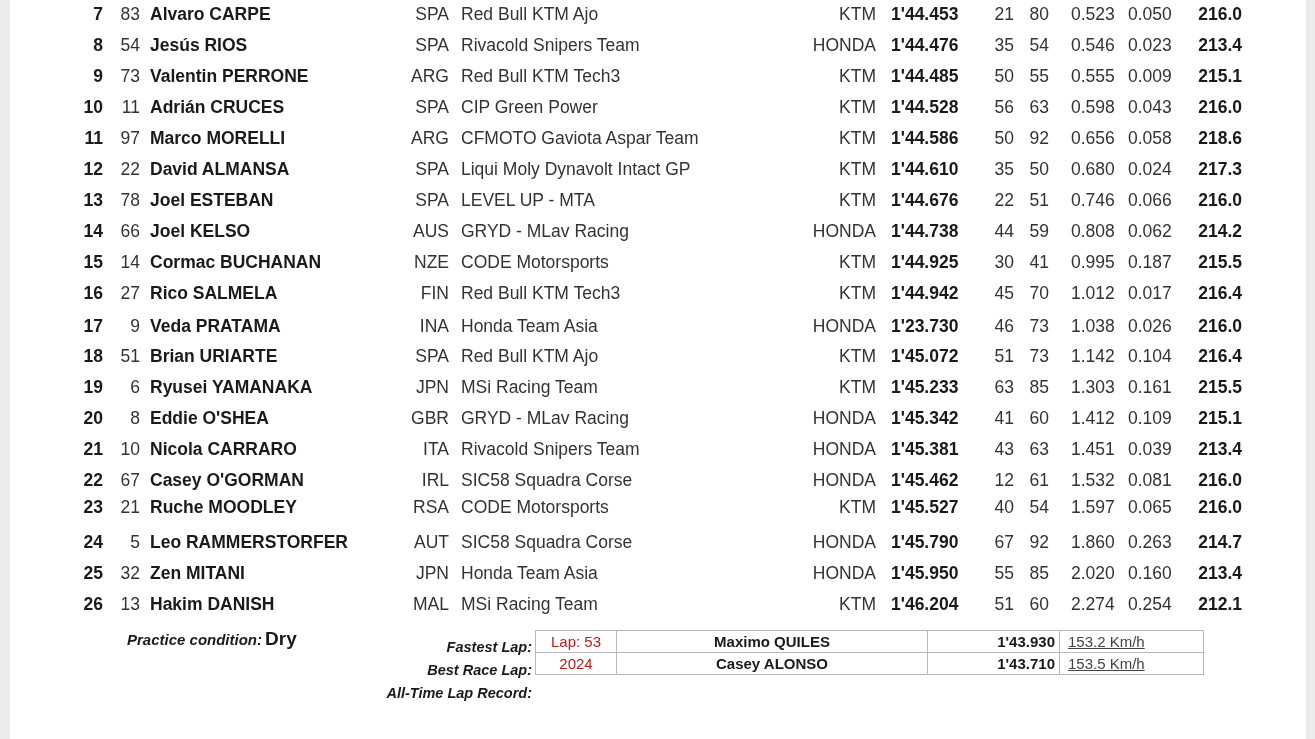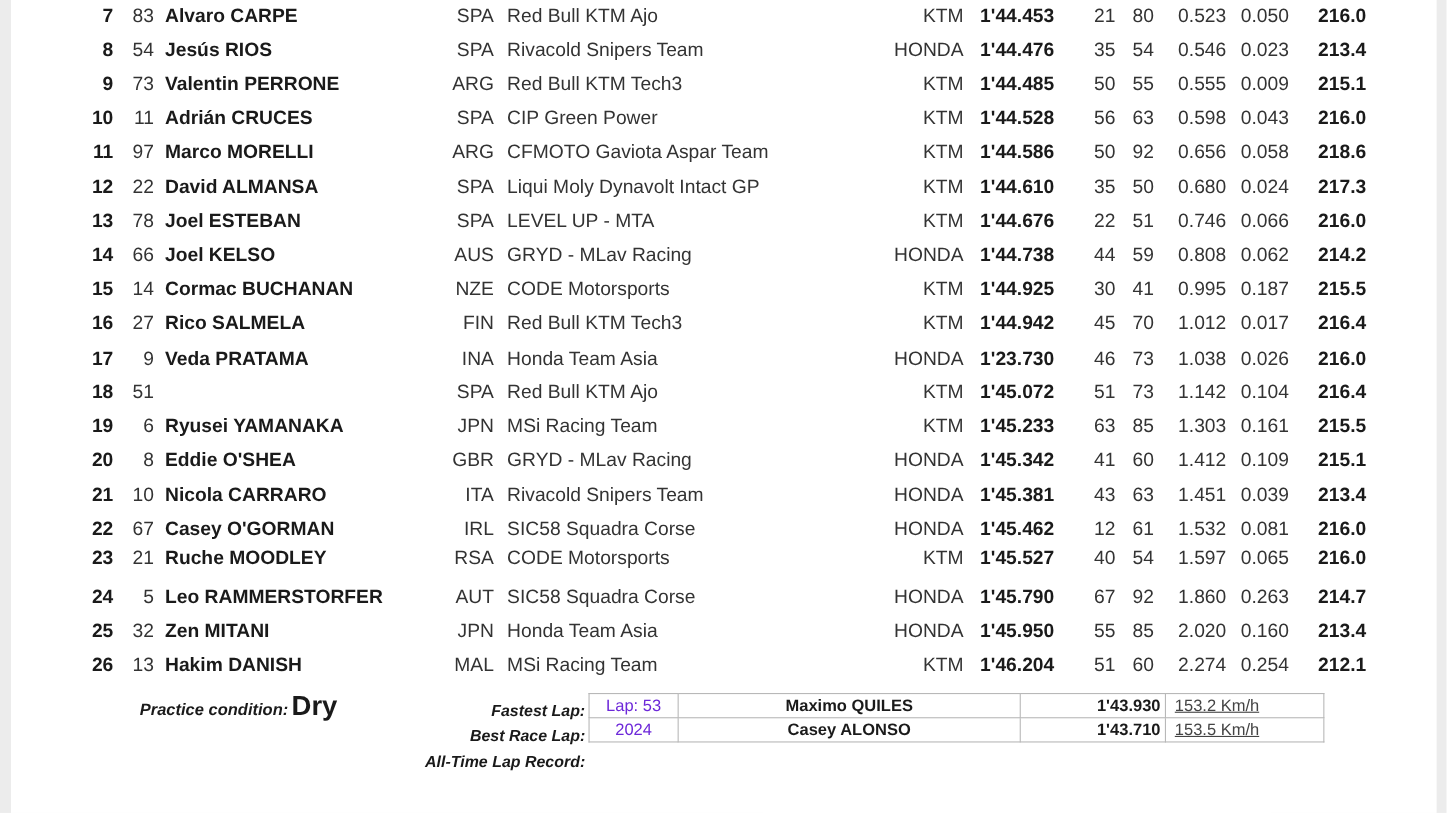--- a/index.html
+++ b/index.html
@@ -29,37 +29,37 @@
   .lap { right: calc(1296px - 1004px); color: #333; text-align: right; }
   .tot { right: calc(1296px - 1039px); color: #333; text-align: right; }
   .gap1 { left: 1061px; color: #333; }
   .gap2 { left: 1118px; color: #333; }
   .speed { right: calc(1296px - 1232px); font-weight: bold; text-align: right; }
 
   .cond {
     position: absolute; left: 117px; top: 628px; font-size: 15px;
     font-style: italic; font-weight: bold;
   }
-  .cond .val { font-style: normal; font-size: 25px; margin-left: 3px; }
+  .cond .val { font-style: normal; font-size: 19px; margin-left: 3px; }
 
   .records-labels {
     position: absolute; left: 360px; top: 636px; width: 162px;
     font-size: 14.5px; font-style: italic; font-weight: bold; text-align: right;
   }
   .records-labels div { height: 23px; line-height: 23px; }
 
   .rec-table {
     position: absolute; left: 525px; top: 630px;
     border-collapse: collapse; font-size: 15px;
   }
   .rec-table td {
     border: 1px solid #b8b8b8; height: 21px; padding: 0 4px; line-height: 21px;
     white-space: nowrap;
   }
-  .rec-table td.c-lap { width: 72px; text-align: center; color: #6d28d9; }
+  .rec-table td.c-lap { width: 72px; text-align: center; color: #b91c1c; }
   .rec-table td.c-name { width: 302px; text-align: center; font-weight: bold; }
   .rec-table td.c-time { width: 123px; text-align: right; font-weight: bold; }
   .rec-table td.c-speed { width: 131px; text-align: left; color: #444; padding-left: 8px; text-decoration: underline; }
 </style>
 </head>
 <body>
 
 <div class="page">
   <div id="results">
       <div class="row" style="top: -1px;">
@@ -212,20 +212,21 @@
         <span class="time">1'23.730</span>
         <span class="lap">46</span>
         <span class="tot">73</span>
         <span class="gap1">1.038</span>
         <span class="gap2">0.026</span>
         <span class="speed">216.0</span>
       </div>
       <div class="row" style="top: 340.55px;">
         <span class="pos">18</span>
         <span class="num">51</span>
+        <span class="rider">Brian URIARTE</span>
         <span class="nat">SPA</span>
         <span class="team">Red Bull KTM Ajo</span>
         <span class="bike">KTM</span>
         <span class="time">1'45.072</span>
         <span class="lap">51</span>
         <span class="tot">73</span>
         <span class="gap1">1.142</span>
         <span class="gap2">0.104</span>
         <span class="speed">216.4</span>
       </div>

